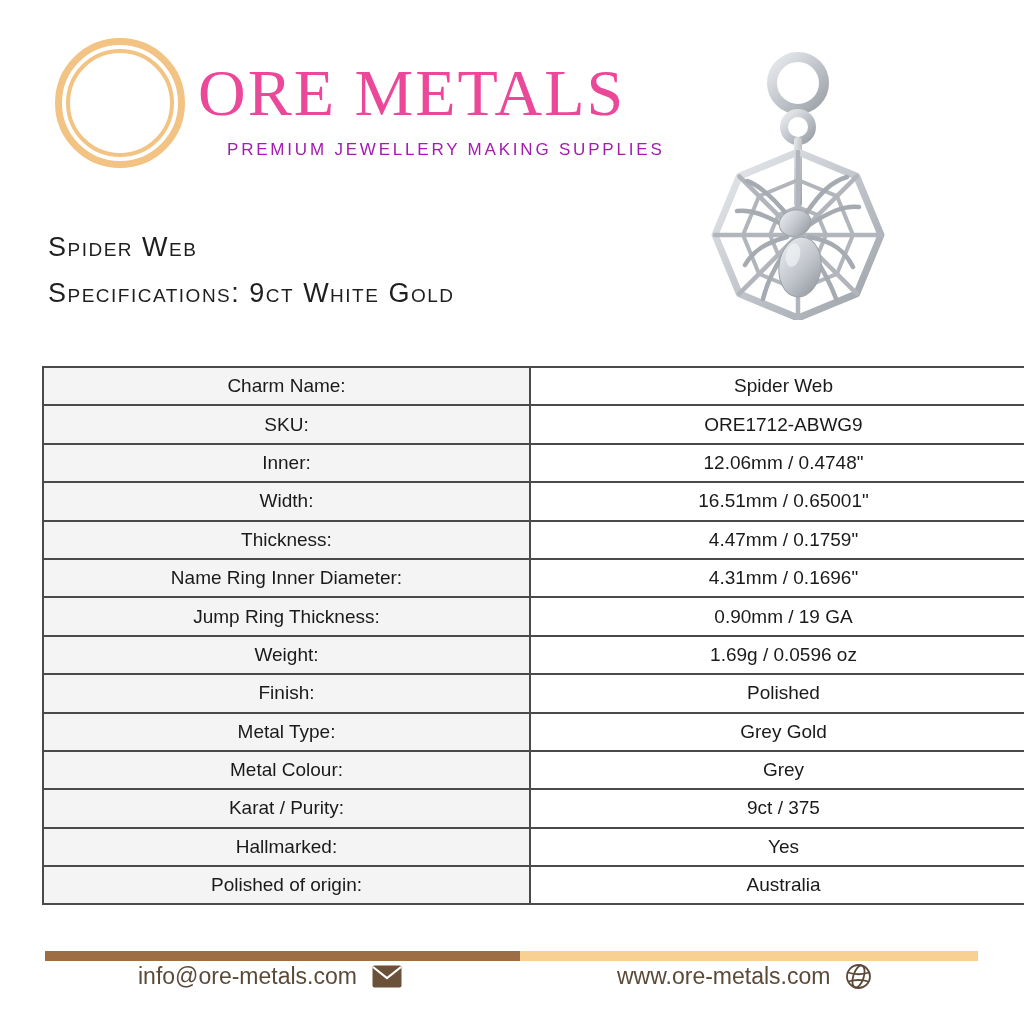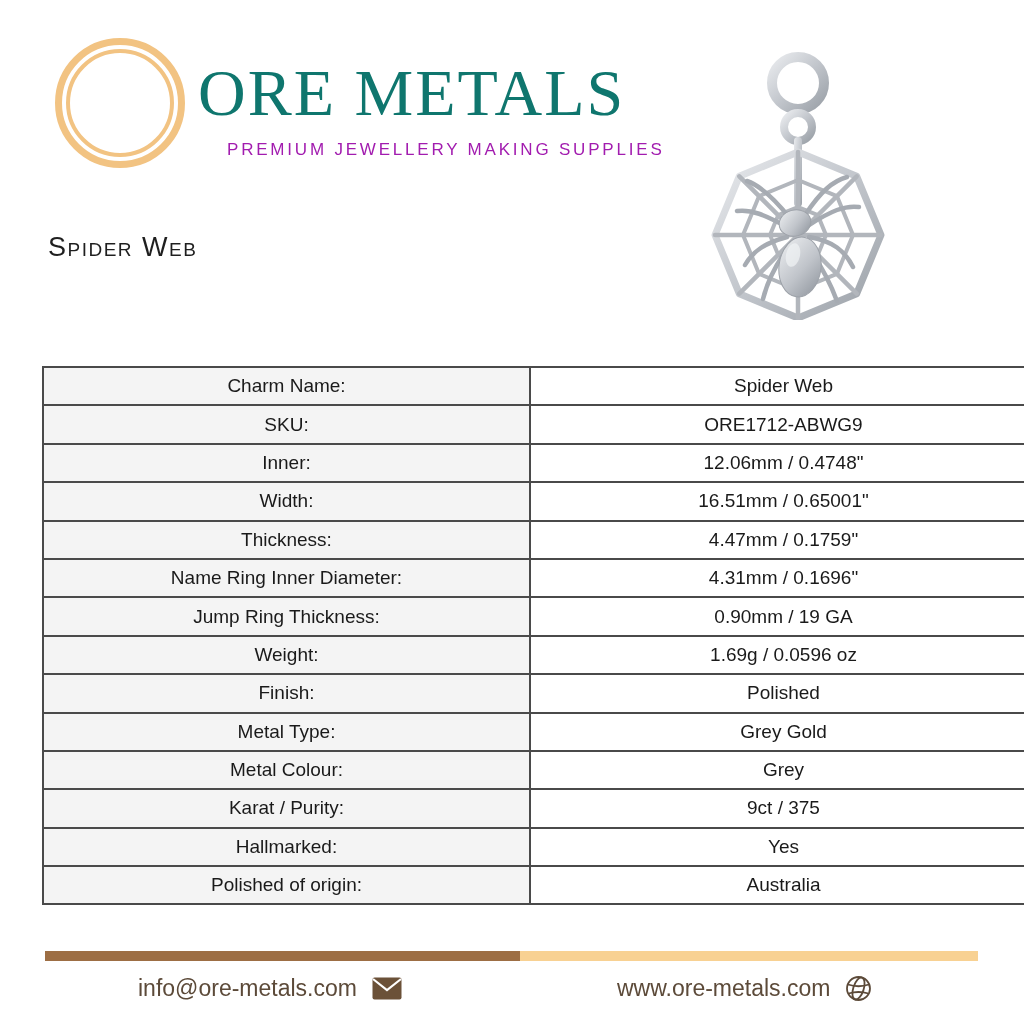--- a/index.html
+++ b/index.html
@@ -12,21 +12,21 @@
   .logo-circle{
     position:absolute;left:55px;top:38px;width:130px;height:130px;
     border:7px solid #f2c382;border-radius:50%;box-sizing:border-box;
   }
   .logo-circle::before{
     content:"";position:absolute;inset:4px;border:4px solid #f2c382;border-radius:50%;
   }
   .brand-name{
     position:absolute;left:198px;top:58px;
     font-family:"Liberation Serif",serif;font-size:66px;line-height:70px;
-    letter-spacing:2px;color:#0f766e;white-space:nowrap;
+    letter-spacing:2px;color:#ec4899;white-space:nowrap;
   }
   .brand-tagline{
     position:absolute;left:227px;top:140px;
     font-size:17px;letter-spacing:2.8px;color:#a21caf;white-space:nowrap;
   }
 
   
   .title-block{position:absolute;left:48px;top:224px;}
   .title-line{
     font-variant:small-caps;font-size:27px;line-height:46px;
@@ -51,21 +51,21 @@
     width:469px;background:#f4f4f4;border-right:2px solid #4a4a4a;
   }
   .spec-table td:last-child{background:#ffffff;}
 
   
   .divider{position:absolute;left:45px;top:951px;height:10px;width:933px;display:flex;}
   .divider .seg-brown{width:475px;height:100%;background:#9d6e44;}
   .divider .seg-gold{width:458px;height:100%;background:#f8d192;}
   .footer-item{
     position:absolute;top:963px;display:flex;align-items:center;gap:15px;
-    font-size:23px;color:#5c4a39;text-decoration:none;white-space:nowrap;margin-top:12px;
+    font-size:23px;color:#5c4a39;text-decoration:none;white-space:nowrap;
   }
   .footer-email{left:138px;}
   .footer-site{left:617px;}
   .footer-icon{display:inline-block;line-height:0;}
 </style>
 </head>
 <body>
 
 <div class="logo-circle"></div>
 <div class="brand-name">ORE METALS</div>
@@ -119,20 +119,21 @@
       <path d="M103,200 C120,222 128,240 134,256"></path>
     </g>
     <ellipse cx="92" cy="178" rx="16" ry="13" fill="url(#bodyGrad)" stroke="#9ca1a8" stroke-width="1" transform="rotate(-14 92 178)"></ellipse>
     <ellipse cx="97" cy="222" rx="21" ry="30" fill="url(#bodyGrad)" stroke="#9ca1a8" stroke-width="1" transform="rotate(7 97 222)"></ellipse>
     <ellipse cx="90" cy="210" rx="7" ry="12" fill="#f1f3f5" opacity="0.7" transform="rotate(12 90 210)"></ellipse>
   </g>
 </svg>
 
 <div class="title-block">
   <div class="title-line">Spider Web</div>
+  <div class="title-line">Specifications: 9ct White Gold</div>
 </div>
 
 <table class="spec-table">
   <tbody>
       <tr>
         <td>Charm Name:</td>
         <td>Spider Web</td>
       </tr>
       <tr>
         <td>SKU:</td>

